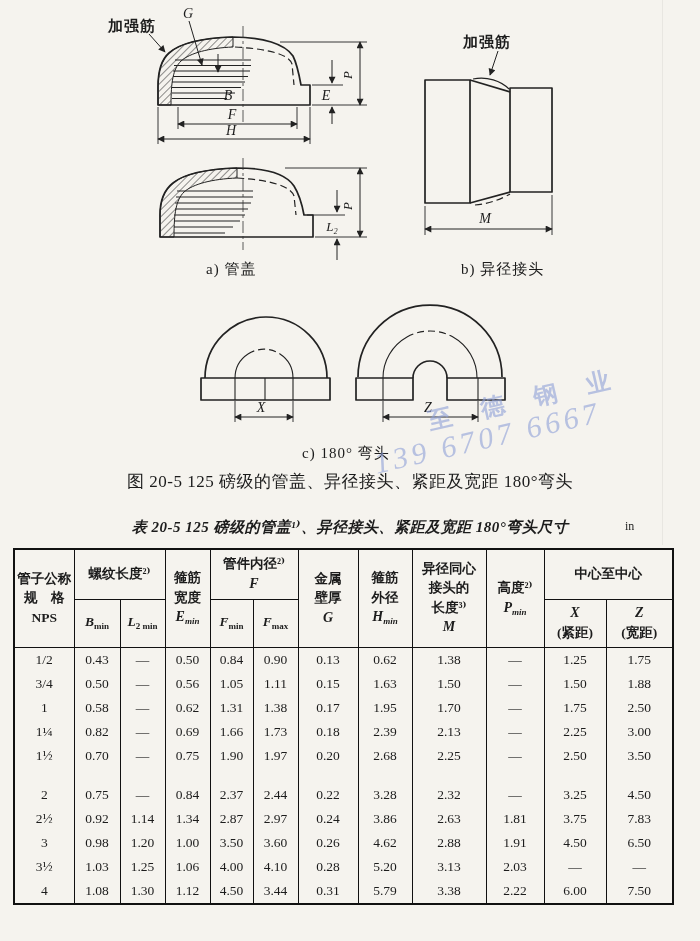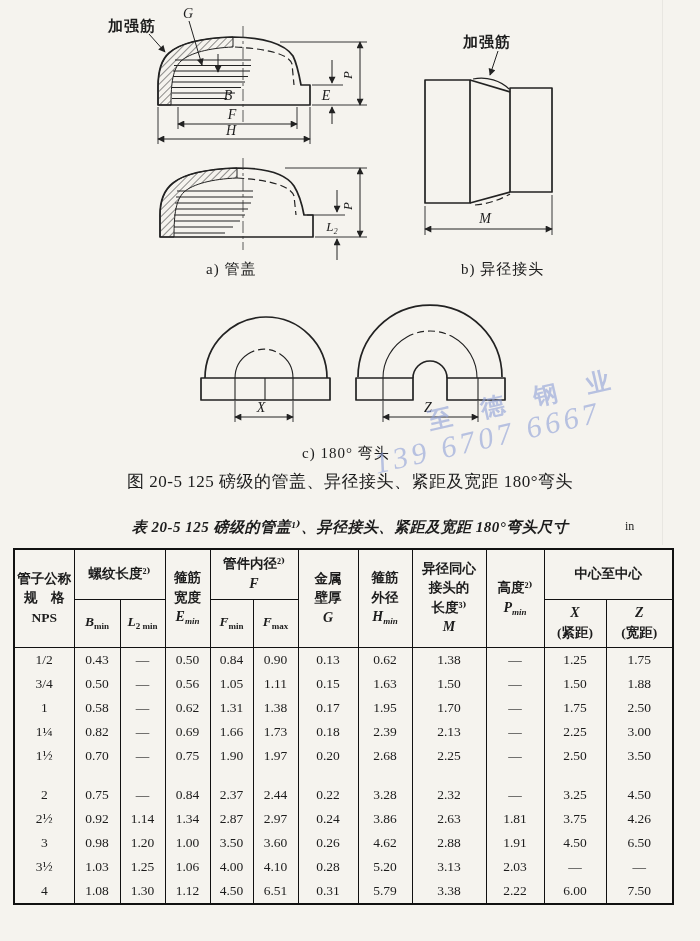--- a/index.html
+++ b/index.html
@@ -383,21 +383,21 @@
           <td>0.92</td>
           <td>1.14</td>
           <td>1.34</td>
           <td>2.87</td>
           <td>2.97</td>
           <td>0.24</td>
           <td>3.86</td>
           <td>2.63</td>
           <td>1.81</td>
           <td>3.75</td>
-          <td>4.26</td>
+          <td>7.83</td>
         </tr>
         <tr>
           <td>3</td>
           <td>0.98</td>
           <td>1.20</td>
           <td>1.00</td>
           <td>3.50</td>
           <td>3.60</td>
           <td>0.26</td>
           <td>4.62</td>
@@ -419,21 +419,21 @@
           <td>2.03</td>
           <td>—</td>
           <td>—</td>
         </tr>
         <tr>
           <td>4</td>
           <td>1.08</td>
           <td>1.30</td>
           <td>1.12</td>
           <td>4.50</td>
-          <td>6.51</td>
+          <td>3.44</td>
           <td>0.31</td>
           <td>5.79</td>
           <td>3.38</td>
           <td>2.22</td>
           <td>6.00</td>
           <td>7.50</td>
         </tr>
       </tbody>
   </table>
 

